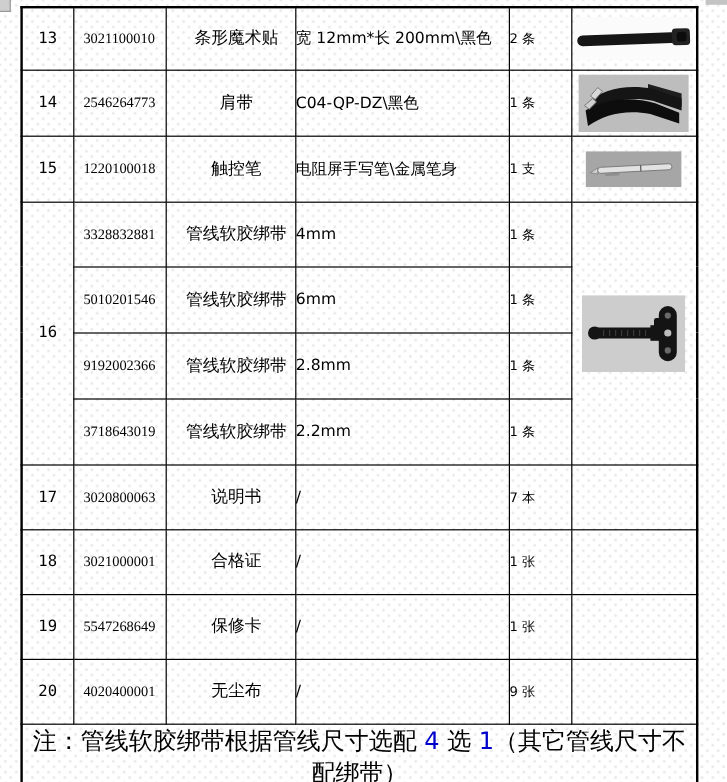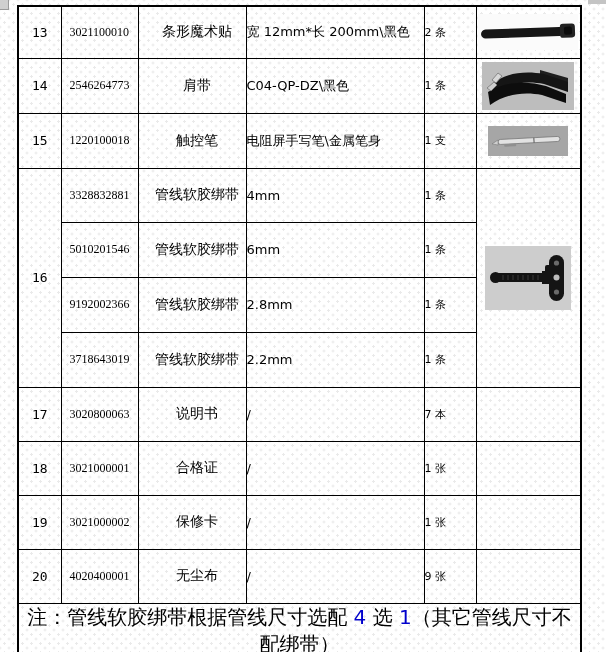--- a/index.html
+++ b/index.html
@@ -161,21 +161,21 @@
       <td class="c-no">18</td>
       <td class="c-code">3021000001</td>
       <td class="c-name">合格证</td>
       <td class="c-spec">/</td>
       <td class="c-qty">1 张</td>
       <td class="c-img"></td>
     </tr>
 
     <tr style="height:54px">
       <td class="c-no">19</td>
-      <td class="c-code">3021000002</td>
+      <td class="c-code">5547268649</td>
       <td class="c-name">保修卡</td>
       <td class="c-spec">/</td>
       <td class="c-qty">1 张</td>
       <td class="c-img"></td>
     </tr>
 
     <tr style="height:54px">
       <td class="c-no">20</td>
       <td class="c-code">4020400001</td>
       <td class="c-name">无尘布</td>

